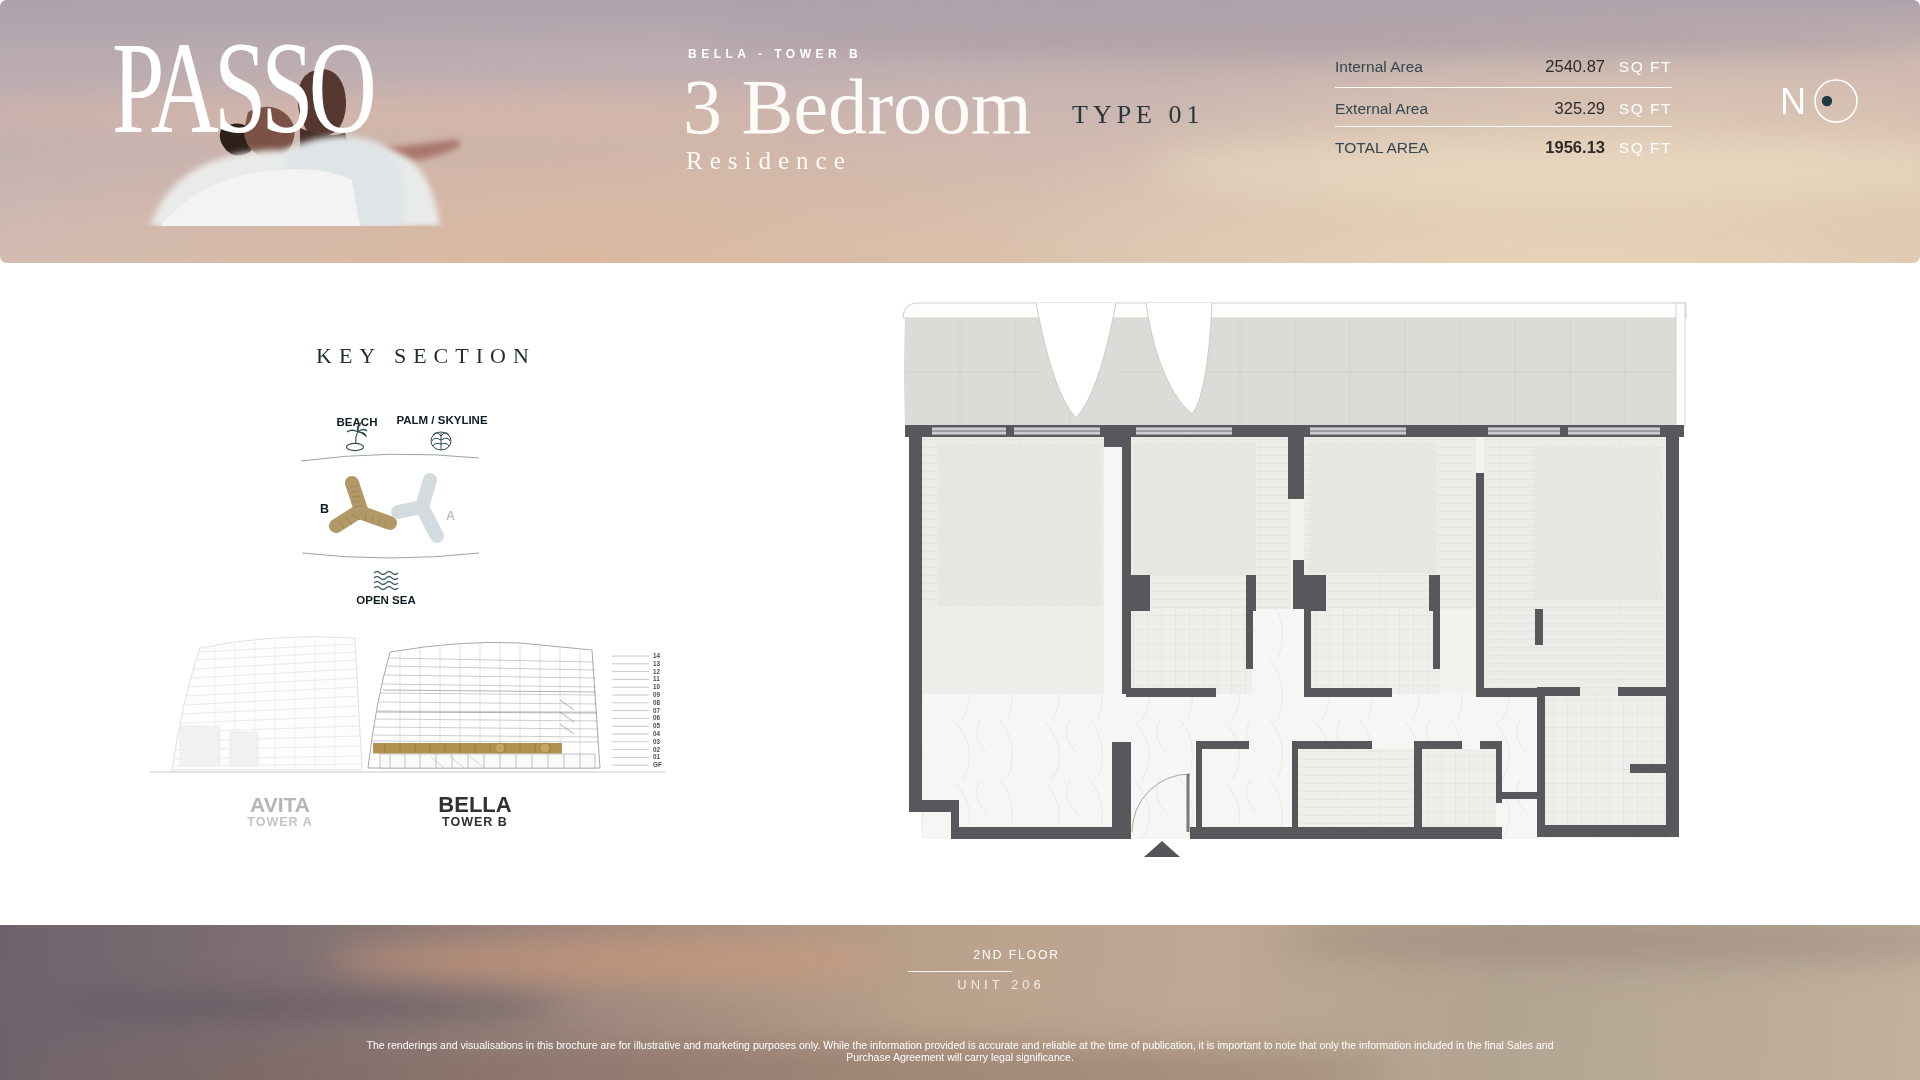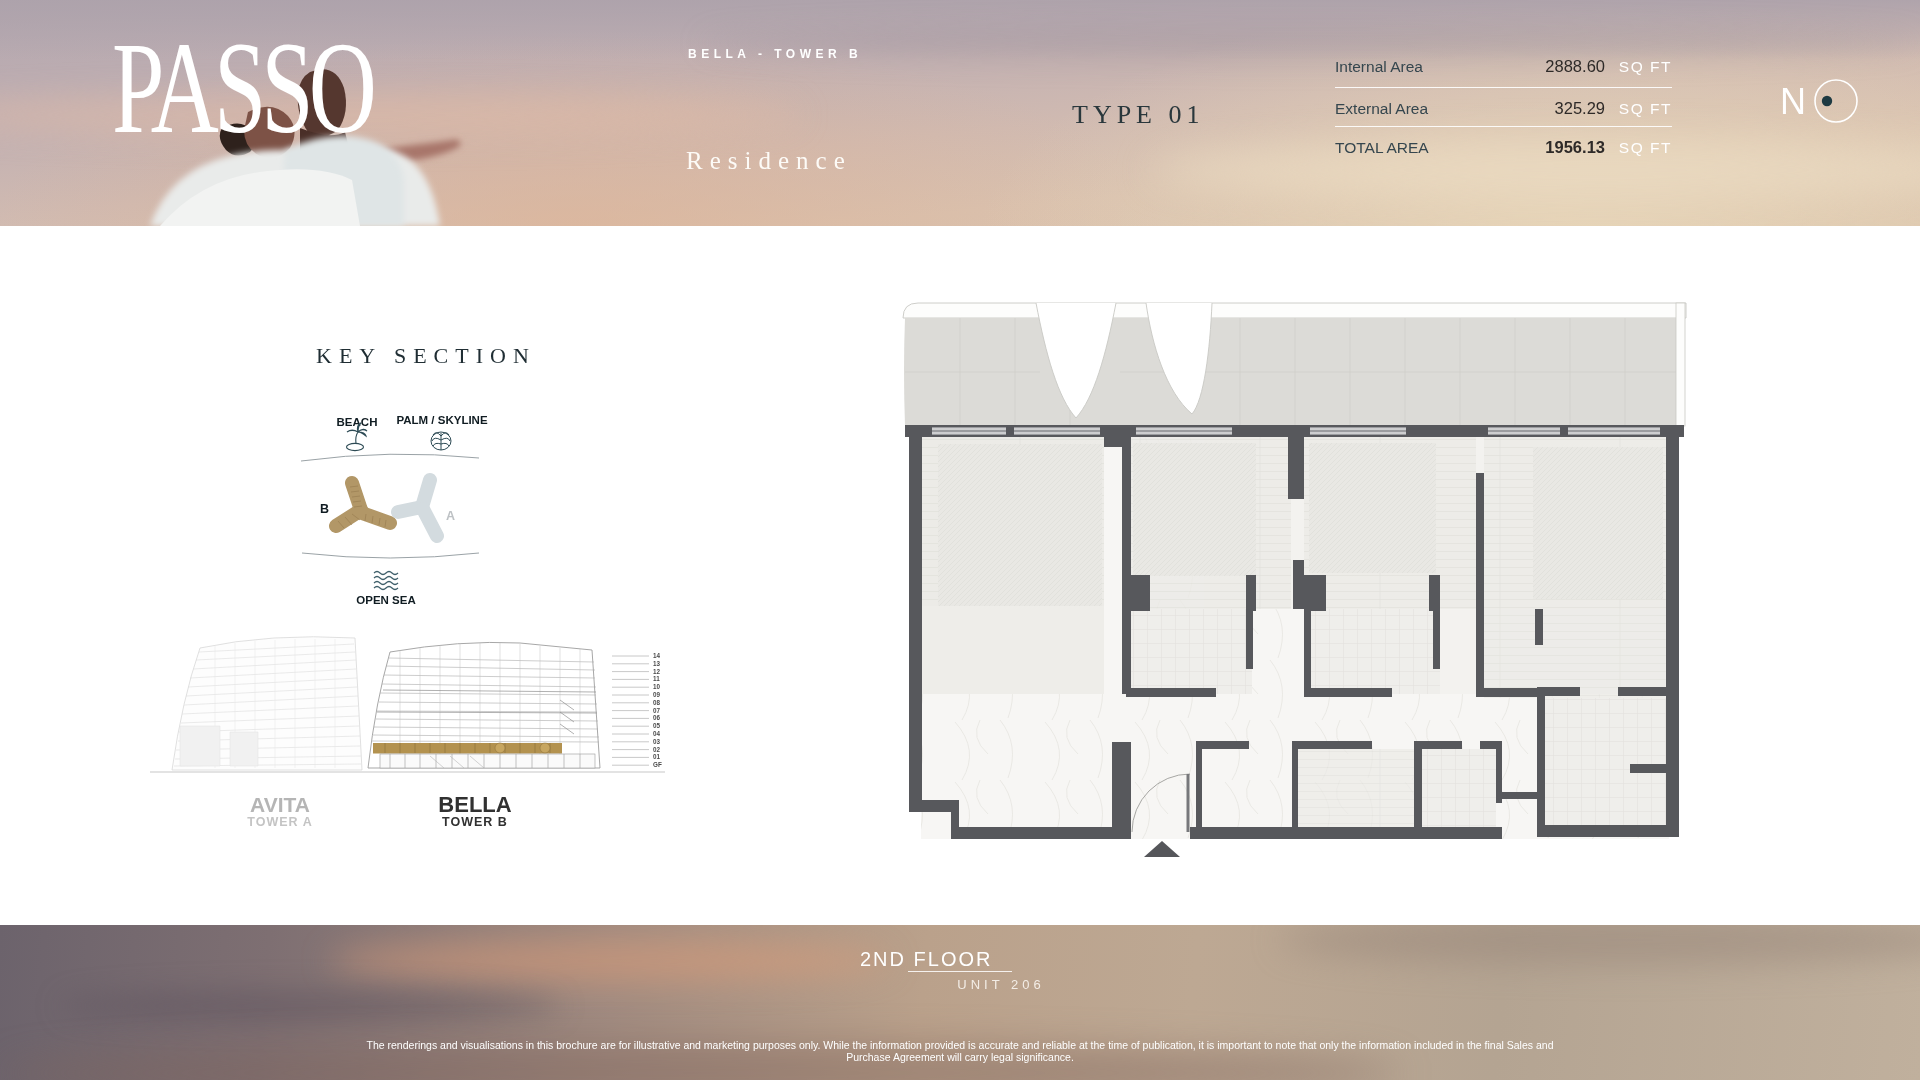--- a/index.html
+++ b/index.html
@@ -4,25 +4,25 @@
 <style>
   html,body{margin:0;padding:0;width:1920px;height:1080px;overflow:hidden;background:#ffffff;
     font-family:"Liberation Sans",sans-serif;}
   #page{position:relative;width:1920px;height:1080px;}
   .abs{position:absolute;}
 </style>
 </head>
 <body>
 <div id="page">
 
-<div class="abs" id="header" style="left:0;top:0;width:1920px;height:226px;overflow:hidden;
+<div class="abs" id="header" style="left:0;top:0;width:1920px;height:263px;overflow:hidden;
   background:
     radial-gradient(1000px 420px at 82% 108%, rgba(233,216,186,.85) 0%, rgba(233,216,186,0) 60%),
     radial-gradient(900px 300px at 30% 100%, rgba(222,178,148,.6) 0%, rgba(222,178,148,0) 65%),
-    linear-gradient(175deg, #b3a7af 0%, #c0afb2 30%, #d0bab1 55%, #d9c2b0 75%, #dbc4ad 100%);">
+    linear-gradient(175deg, #b3a7af 0%, #c0afb2 30%, #d0bab1 55%, #d9c2b0 75%, #dbc4ad 100%); border-radius: 7px;">
 
   <div class="abs" style="left:0;top:0;width:1920px;height:60px;background:linear-gradient(180deg,rgba(173,162,171,.9),rgba(173,162,171,0));"></div>
   <div class="abs" style="left:700px;top:26px;width:1220px;height:34px;background:rgba(150,140,150,.30);border-radius:50%;filter:blur(14px);"></div>
   <div class="abs" style="left:-100px;top:95px;width:900px;height:40px;background:rgba(226,188,166,.55);border-radius:50%;filter:blur(16px);"></div>
   <div class="abs" style="left:1150px;top:140px;width:900px;height:60px;background:rgba(236,221,196,.6);border-radius:50%;filter:blur(18px);"></div>
 
   <svg class="abs" style="left:0;top:0" width="700" height="226" viewBox="0 0 700 226">
     <defs>
           <filter id="bl1" x="-30%" y="-30%" width="160%" height="160%">
             <feGaussianBlur stdDeviation="3"></feGaussianBlur>
@@ -40,27 +40,28 @@
     <path d="M150,226 Q170,170 230,156 Q280,144 320,156 Q356,142 390,150 Q430,160 440,226 Z" fill="#e9ebea" filter="url(#bl1)"></path>
     <path d="M285,150 Q330,128 370,140 Q400,150 404,180 L404,226 L280,226 Z" fill="#dfe5e6" filter="url(#bl1)"></path>
     <path d="M160,226 Q200,180 260,172 Q320,164 352,180 L360,226 Z" fill="#f2f3f2"></path>
   </svg>
 
   <div class="abs" style="left:112px;top:28px;width:400px;height:140px;color:#ffffff;
      font-family:'Liberation Serif',serif;font-size:152px;font-weight:400;letter-spacing:-8px;
      transform:scale(.62,.86);transform-origin:0 0;line-height:140px;">PASSO</div>
 
   <div class="abs" style="left:688px;top:47px;color:#ffffff;font-size:12px;font-weight:700;letter-spacing:4.5px;">BELLA - TOWER B</div>
+  <div class="abs" style="left:683px;top:62px;color:#fdfbf7;font-family:'Liberation Serif',serif;font-size:78px;font-weight:400;">3 Bedroom</div>
   <div class="abs" style="left:1072px;top:100px;color:#29373c;font-family:'Liberation Serif',serif;font-size:26px;letter-spacing:5px;">TYPE 01</div>
   <div class="abs" style="left:686px;top:147px;color:#fdfbf7;font-family:'Liberation Serif',serif;font-size:25px;letter-spacing:7px;">Residence</div>
 
   <div class="abs" style="left:1335px;top:58px;width:337px;color:#35464e;font-size:15.5px;">
     <div style="position:relative;height:29px;">
       <span style="position:absolute;left:0;top:0;">Internal Area</span>
-      <span style="position:absolute;right:67px;top:-1px;font-size:16.5px;color:#2e2a28;">2888.60</span>
+      <span style="position:absolute;right:67px;top:-1px;font-size:16.5px;color:#2e2a28;">2540.87</span>
       <span style="position:absolute;right:0;top:0;color:#ffffff;letter-spacing:1.5px;">SQ FT</span>
     </div>
     <div style="border-top:1.5px solid rgba(255,255,255,.9);height:38px;position:relative;">
       <span style="position:absolute;left:0;top:12px;">External Area</span>
       <span style="position:absolute;right:67px;top:11px;font-size:16.5px;color:#2e2a28;">325.29</span>
       <span style="position:absolute;right:0;top:12px;color:#ffffff;letter-spacing:1.5px;">SQ FT</span>
     </div>
     <div style="border-top:1.5px solid rgba(255,255,255,.9);height:38px;position:relative;">
       <span style="position:absolute;left:0;top:12px;">TOTAL AREA</span>
       <span style="position:absolute;right:67px;top:11px;font-size:16.5px;color:#2e2a28;font-weight:700;">1956.13</span>
@@ -388,20 +389,20 @@
 </g>
 </svg>
 
 <div class="abs" id="footer" style="left:0;top:925px;width:1920px;height:155px;overflow:hidden;
   background:linear-gradient(95deg,#6c636c 0%, #7e6f72 14%, #a18b80 32%, #baa18b 48%, #bda893 62%, #b4a492 78%, #c0b09d 100%);">
   <div class="abs" style="left:330px;top:15px;width:560px;height:42px;background:rgba(221,156,120,.55);border-radius:50%;filter:blur(16px);"></div>
   <div class="abs" style="left:60px;top:66px;width:500px;height:30px;background:rgba(90,80,92,.5);border-radius:50%;filter:blur(14px);"></div>
   <div class="abs" style="left:0px;top:118px;width:1400px;height:60px;background:rgba(126,100,92,.45);border-radius:50%;filter:blur(18px);"></div>
   <div class="abs" style="left:1280px;top:-10px;width:700px;height:50px;background:rgba(150,132,120,.5);border-radius:50%;filter:blur(16px);"></div>
 
-  <div class="abs" style="left:860px;top:23px;width:200px;text-align:left;color:#ffffff;font-size:20px;letter-spacing:2px;">2ND FLOOR</div>
+  <div class="abs" style="left:860px;top:23px;width:200px;text-align:right;color:#ffffff;font-size:12px;letter-spacing:2px;">2ND FLOOR</div>
   <div class="abs" style="left:908px;top:46px;width:104px;border-top:1px solid rgba(255,255,255,.85);"></div>
   <div class="abs" style="left:901px;top:52px;width:200px;text-align:center;color:#f3ede6;font-size:13px;letter-spacing:4px;">UNIT 206</div>
 
   <div class="abs" style="left:360px;top:114px;width:1200px;text-align:center;color:#ffffff;font-size:10.5px;">The renderings and visualisations in this brochure are for illustrative and marketing purposes only. While the information provided is accurate and reliable at the time of publication, it is important to note that only the information included in the final Sales and Purchase Agreement will carry legal significance.</div>
 </div>
 
 </div>
 
 </body></html>

